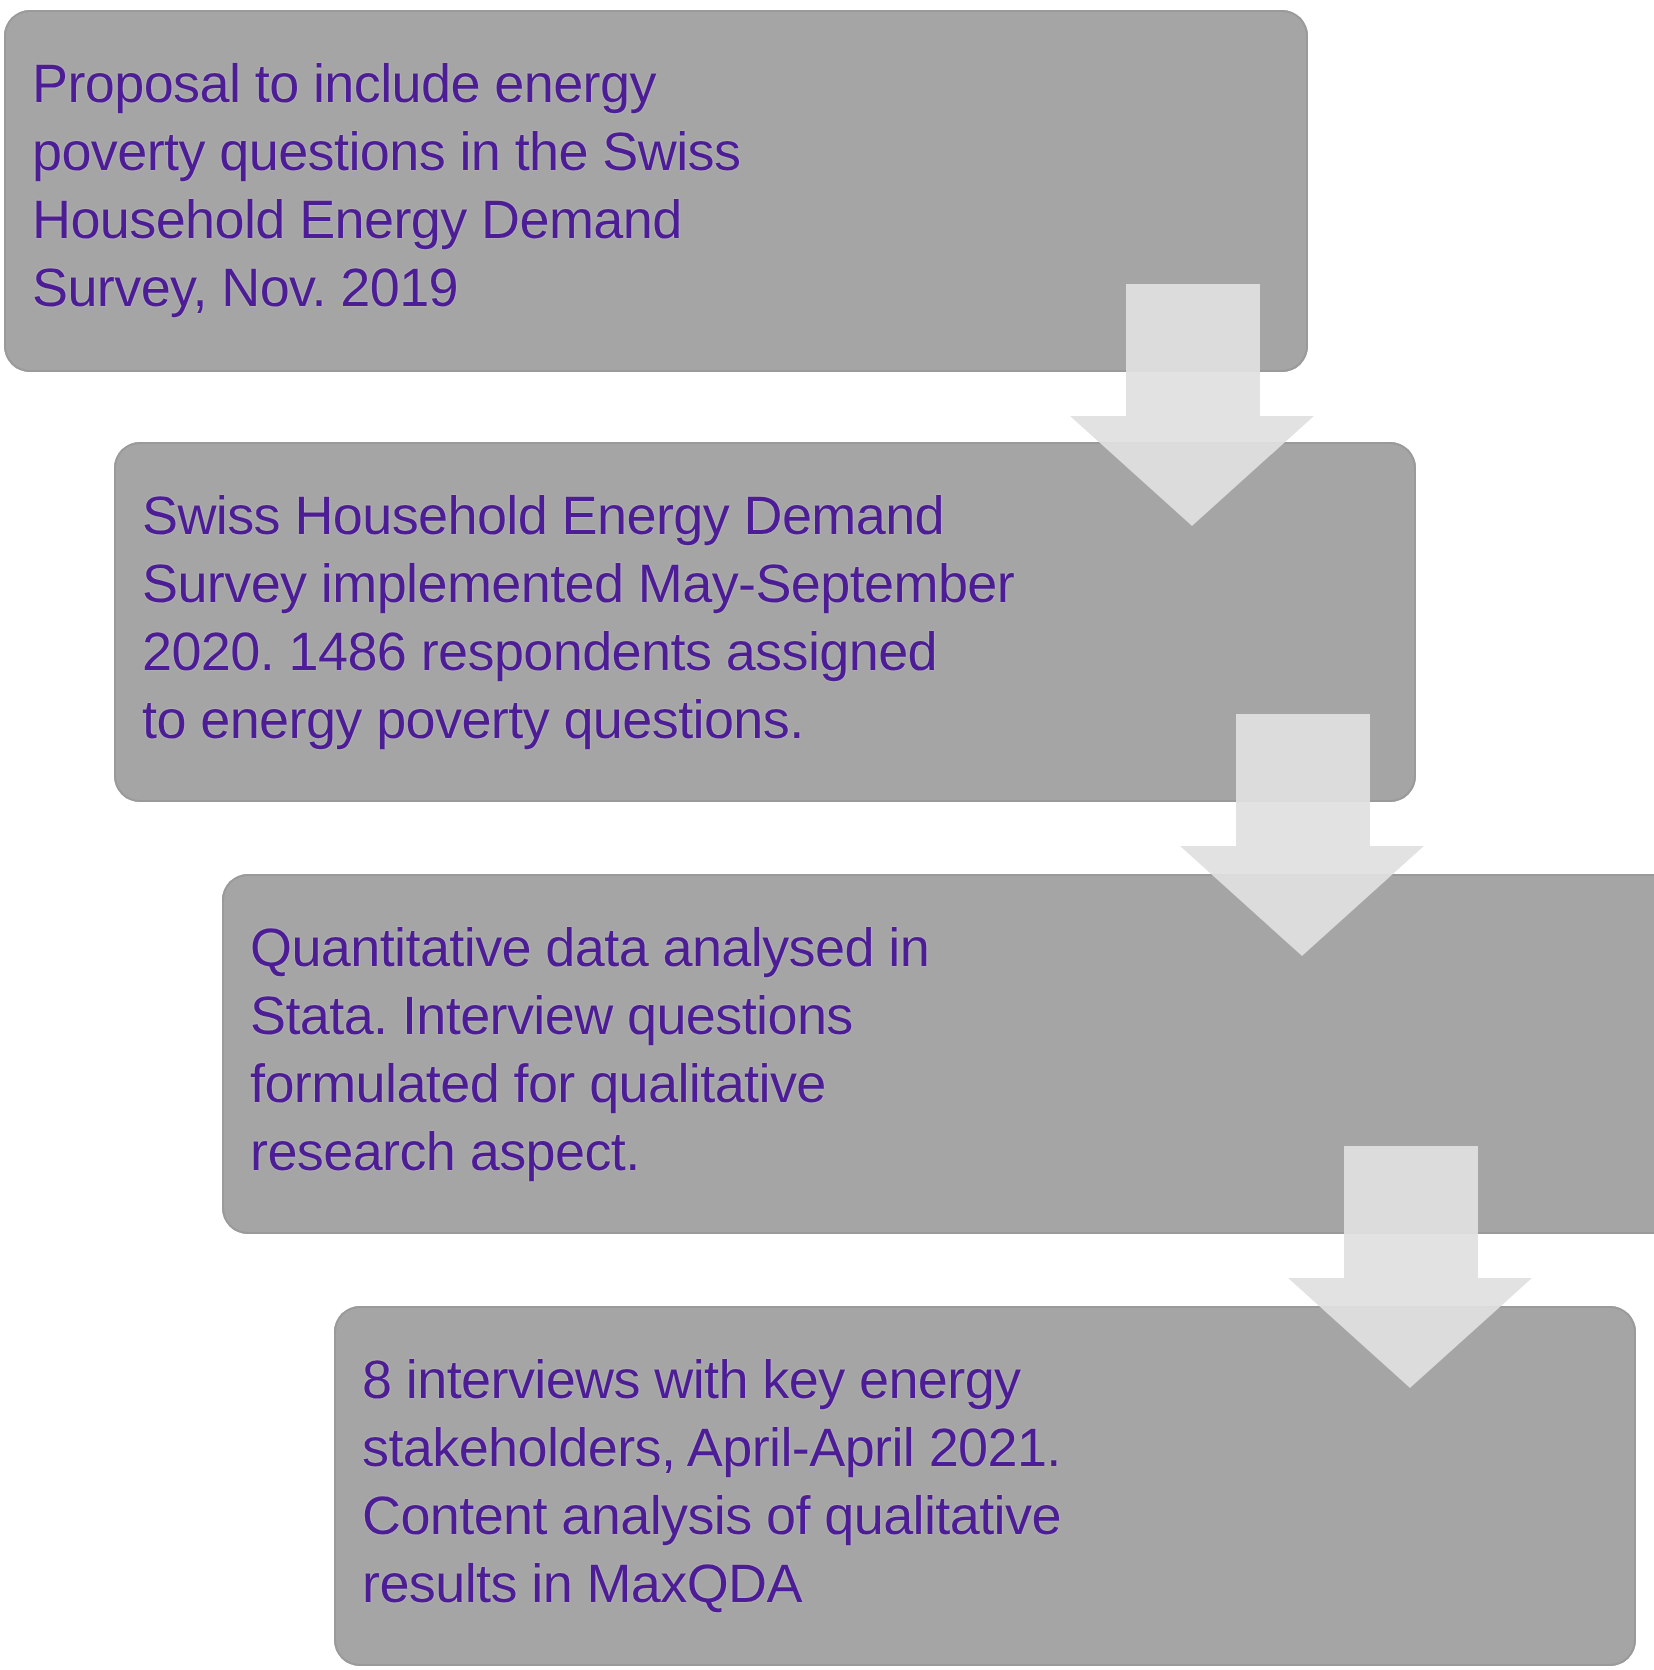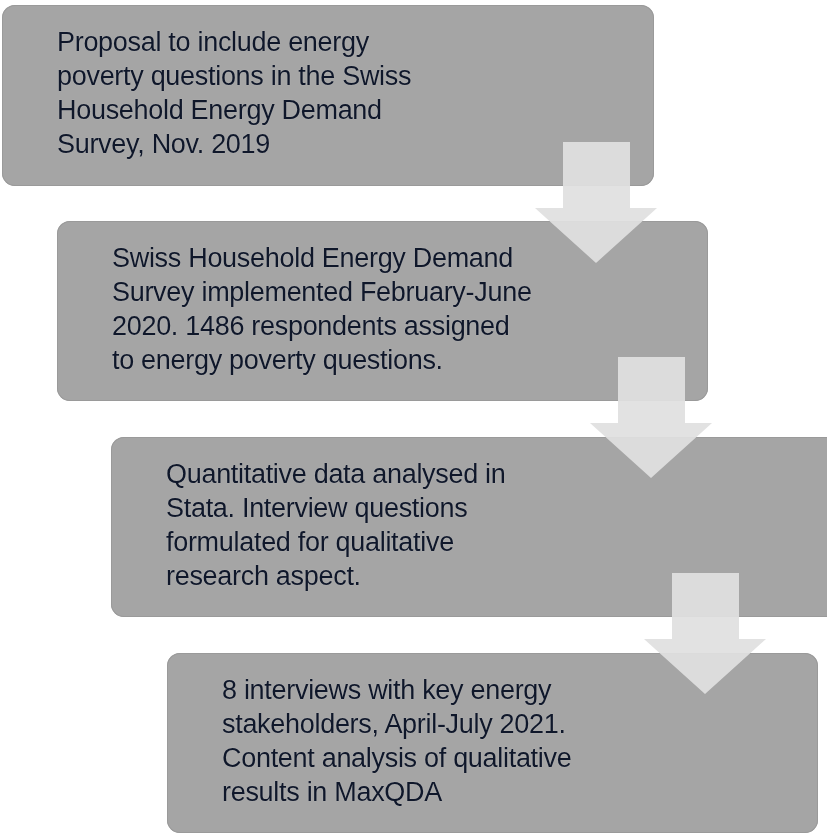--- a/index.html
+++ b/index.html
@@ -16,27 +16,26 @@
     }
     .step-box {
       position: absolute;
       background: #a5a5a5;
       border-radius: 13px;
       box-shadow: 0 0 0 1px #9a9a9a inset;
       box-sizing: border-box;
       padding: 20px 14px 0 14px;
     }
     .step-text {
-      color: #0f172a;
+      color: #4c1d95;
       font-size: 27px;
       line-height: 34px;
       letter-spacing: -0.3px;
       white-space: pre-line;
       text-shadow: 0 0 1px rgba(255,255,255,0.4);
-      margin-left: 41px;
     }
     .arrow {
       position: absolute;
       width: 124px;
       height: 122px;
       z-index: 5;
     }
     .arrow svg { display: block; }
   </style>
 </head>
@@ -44,35 +43,35 @@
 
 <div class="step-box" style="left:2px; top:5px; width:652px; height:181px;">
   <div class="step-text">Proposal to include energy
 poverty questions in the Swiss
 Household Energy Demand
 Survey, Nov. 2019</div>
 </div>
 
 <div class="step-box" style="left:57px; top:221px; width:651px; height:180px;">
   <div class="step-text">Swiss Household Energy Demand
-Survey implemented February-June
+Survey implemented May-September
 2020. 1486 respondents assigned
 to energy poverty questions.</div>
 </div>
 
 <div class="step-box" style="left:111px; top:437px; width:762px; height:180px;">
   <div class="step-text">Quantitative data analysed in
 Stata. Interview questions
 formulated for qualitative
 research aspect.</div>
 </div>
 
 <div class="step-box" style="left:167px; top:653px; width:651px; height:180px;">
   <div class="step-text">8 interviews with key energy
-stakeholders, April-July 2021.
+stakeholders, April-April 2021.
 Content analysis of qualitative
 results in MaxQDA</div>
 </div>
 
 <div class="arrow" style="left:534px; top:142px;">
   <svg width="124" height="122" viewBox="0 0 124 122">
     <polygon points="29,0 96,0 96,66 123,66 62,121 1,66 29,66" fill="#e0e0e0" fill-opacity="0.93"></polygon>
   </svg>
 </div>
 

